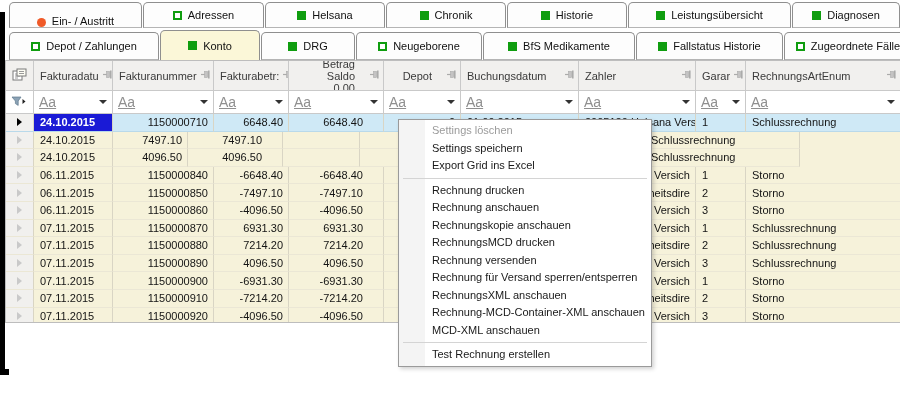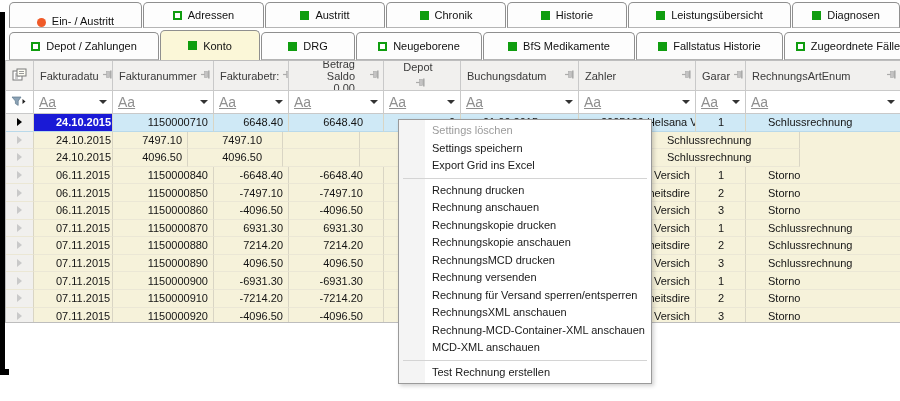--- a/index.html
+++ b/index.html
@@ -36,21 +36,21 @@
   .frow{height:22px;background:#fff;border-bottom:1px solid #c9c9c9;}
   .frow .gcell{justify-content:space-between;padding:0 5px;background:#fff;}
   .aa{color:#8f8f8f;text-decoration:underline;font-size:14px;}
   .caret{width:0;height:0;border-left:4px solid transparent;border-right:4px solid transparent;
          border-top:4px solid #333;}
   .drow{height:17.6px;background:#f6f2da;}
   .drow .gcell{border-right:1px solid #d9d5c4;border-bottom:1px solid #ebe7d5;color:#141414;}
   .drow.selected{background:#cfe9f6;}
   .drow.selected .gcell{border-bottom:1px solid #b9d9ea;}
   .drow.selected .gcell.selcell{background:#1a1ad6;color:#fff;font-weight:bold;}
-  .gcell.al-l{justify-content:flex-start;padding-left:22px;}
+  .gcell.al-l{justify-content:flex-start;padding-left:6px;}
   .gcell.al-r{justify-content:flex-end;padding-right:5px;}
   .gcell.al-rr{justify-content:flex-end;padding-right:20px;}
   .rowhead{background:#f1f0ee;border-right:1px solid #c9c9c9;justify-content:center;}
   .marker{width:0;height:0;border-top:4px solid transparent;border-bottom:4px solid transparent;
           border-left:5px solid #000;}
   .marker.dim{border-left-color:#c9c9c9;}
   
   #context-menu{position:absolute;left:398px;top:119px;width:254px;background:#fff;
                 border:1px solid #9a9a9a;box-sizing:border-box;z-index:10;
                 box-shadow:2px 2px 4px rgba(0,0,0,.18);padding:2px 0;}
@@ -71,21 +71,21 @@
       <div class="tab" style="width: 133px; align-items: flex-end;">
         <span class="tab-icon circle"></span>
         <span class="tab-label">Ein- / Austritt</span>
       </div>
       <div class="tab" style="width: 121px;">
         <span class="tab-icon square-outline"></span>
         <span class="tab-label">Adressen</span>
       </div>
       <div class="tab" style="width: 120px;">
         <span class="tab-icon square"></span>
-        <span class="tab-label">Austritt</span>
+        <span class="tab-label">Helsana</span>
       </div>
       <div class="tab" style="width: 120px;">
         <span class="tab-icon square"></span>
         <span class="tab-label">Chronik</span>
       </div>
       <div class="tab" style="width: 120px;">
         <span class="tab-icon square"></span>
         <span class="tab-label">Historie</span>
       </div>
       <div class="tab" style="width: 163px;">
@@ -163,21 +163,21 @@
         </div>
         <div class="gcell" style="width: 95px;">
           <span class="hlabel r">Betrag Saldo
 0.00</span>
           <span class="pin"><svg width="11" height="11" viewBox="0 0 11 11" xmlns="http://www.w3.org/2000/svg">
               <path d="M1 5.5 H5" stroke="#9a9a9a" stroke-width="1.2" fill="none"></path>
               <rect x="4.5" y="2.5" width="3" height="6" fill="#b9b9b9" stroke="#9a9a9a" stroke-width="0.6"></rect>
               <rect x="8" y="1.5" width="1.6" height="8" fill="#9a9a9a"></rect>
             </svg></span>
         </div>
-        <div class="gcell" style="width: 77px; flex-direction: column;">
+        <div class="gcell" style="width: 77px;">
           <span class="hlabel r">Depot</span>
           <span class="pin"><svg width="11" height="11" viewBox="0 0 11 11" xmlns="http://www.w3.org/2000/svg">
               <path d="M1 5.5 H5" stroke="#9a9a9a" stroke-width="1.2" fill="none"></path>
               <rect x="4.5" y="2.5" width="3" height="6" fill="#b9b9b9" stroke="#9a9a9a" stroke-width="0.6"></rect>
               <rect x="8" y="1.5" width="1.6" height="8" fill="#9a9a9a"></rect>
             </svg></span>
         </div>
         <div class="gcell" style="width: 118px;">
           <span class="hlabel">Buchungsdatum</span>
           <span class="pin"><svg width="11" height="11" viewBox="0 0 11 11" xmlns="http://www.w3.org/2000/svg">
@@ -422,21 +422,20 @@
         <div class="gcell al-l" style="width: 155px;">Storno</div>
       </div>
     </div>
   <div id="context-menu">
       <div class="menu-item disabled">Settings löschen</div>
       <div class="menu-item">Settings speichern</div>
       <div class="menu-item">Export Grid ins Excel</div>
       <div class="menu-sep"></div>
       <div class="menu-item">Rechnung drucken</div>
       <div class="menu-item">Rechnung anschauen</div>
-      <div class="menu-item">Rechnungskopie drucken</div>
       <div class="menu-item">Rechnungskopie anschauen</div>
       <div class="menu-item">RechnungsMCD drucken</div>
       <div class="menu-item">Rechnung versenden</div>
       <div class="menu-item">Rechnung für Versand sperren/entsperren</div>
       <div class="menu-item">RechnungsXML anschauen</div>
       <div class="menu-item">Rechnung-MCD-Container-XML anschauen</div>
       <div class="menu-item">MCD-XML anschauen</div>
       <div class="menu-sep"></div>
       <div class="menu-item">Test Rechnung erstellen</div>
     </div>

